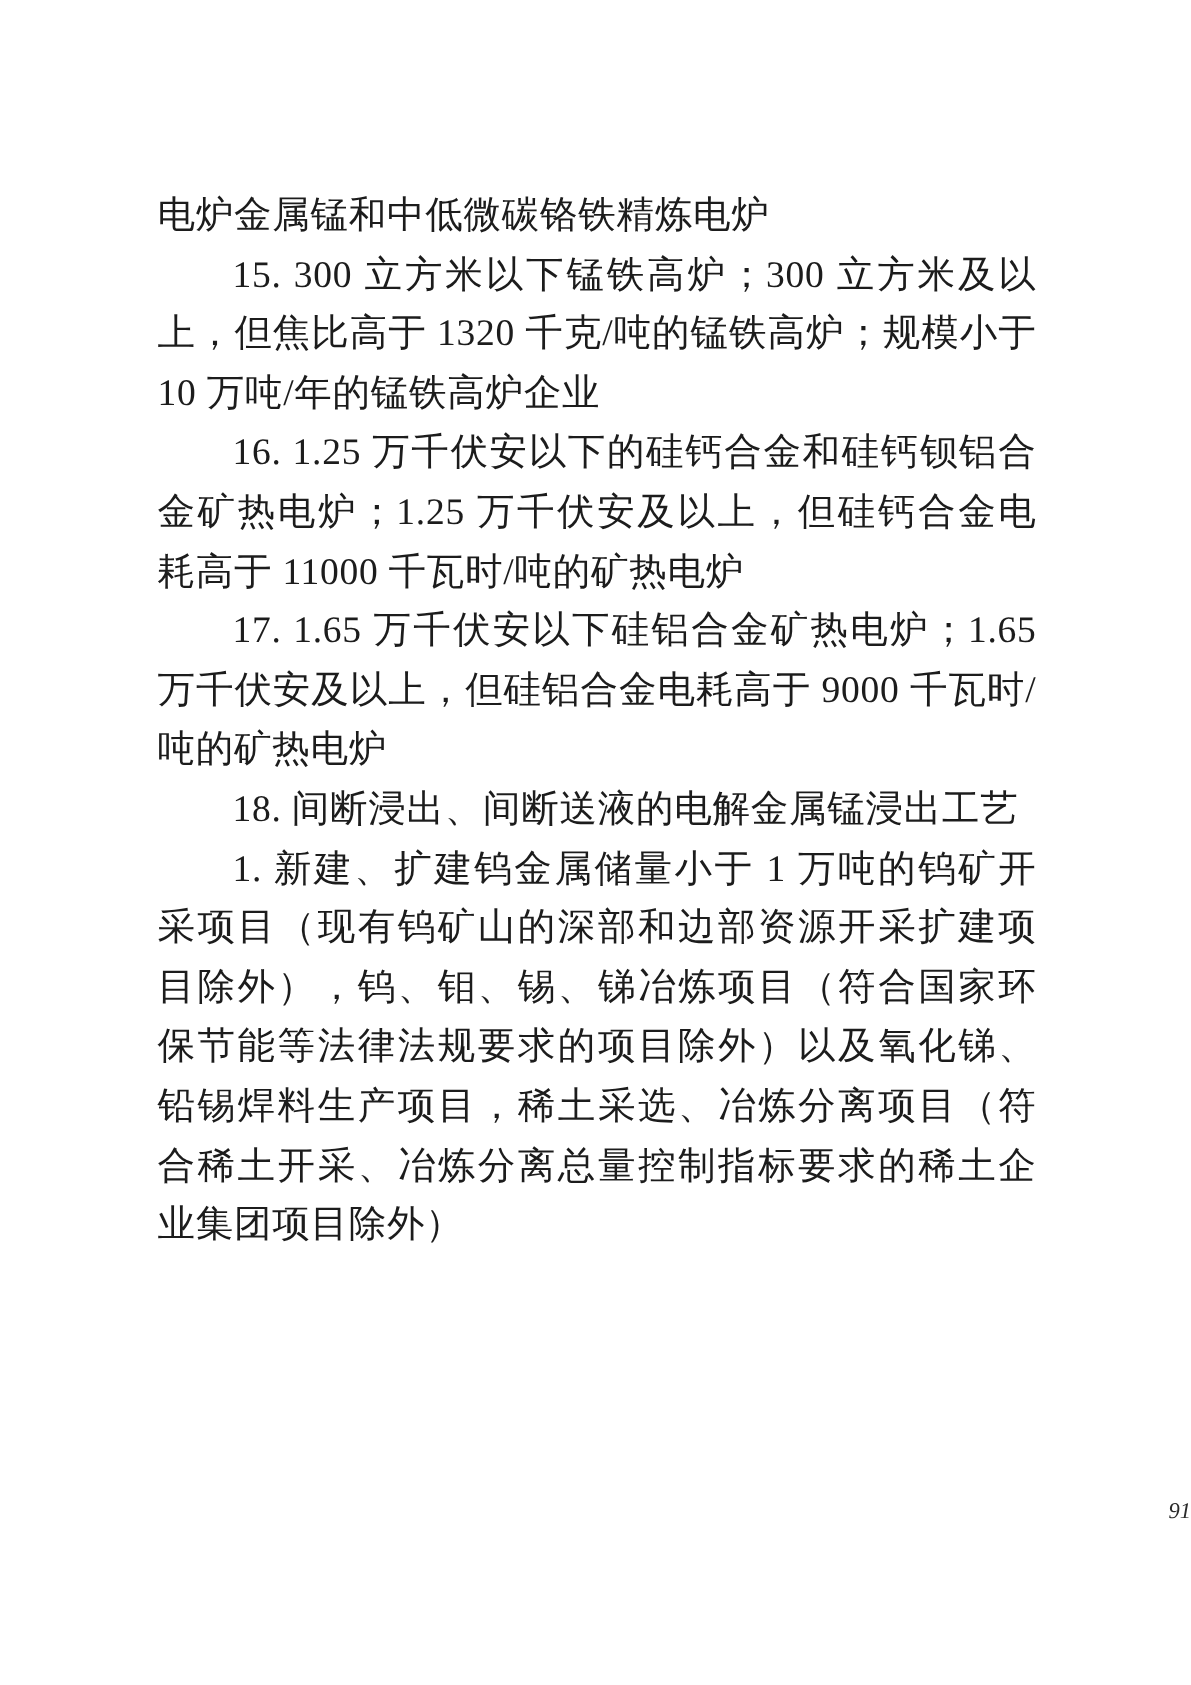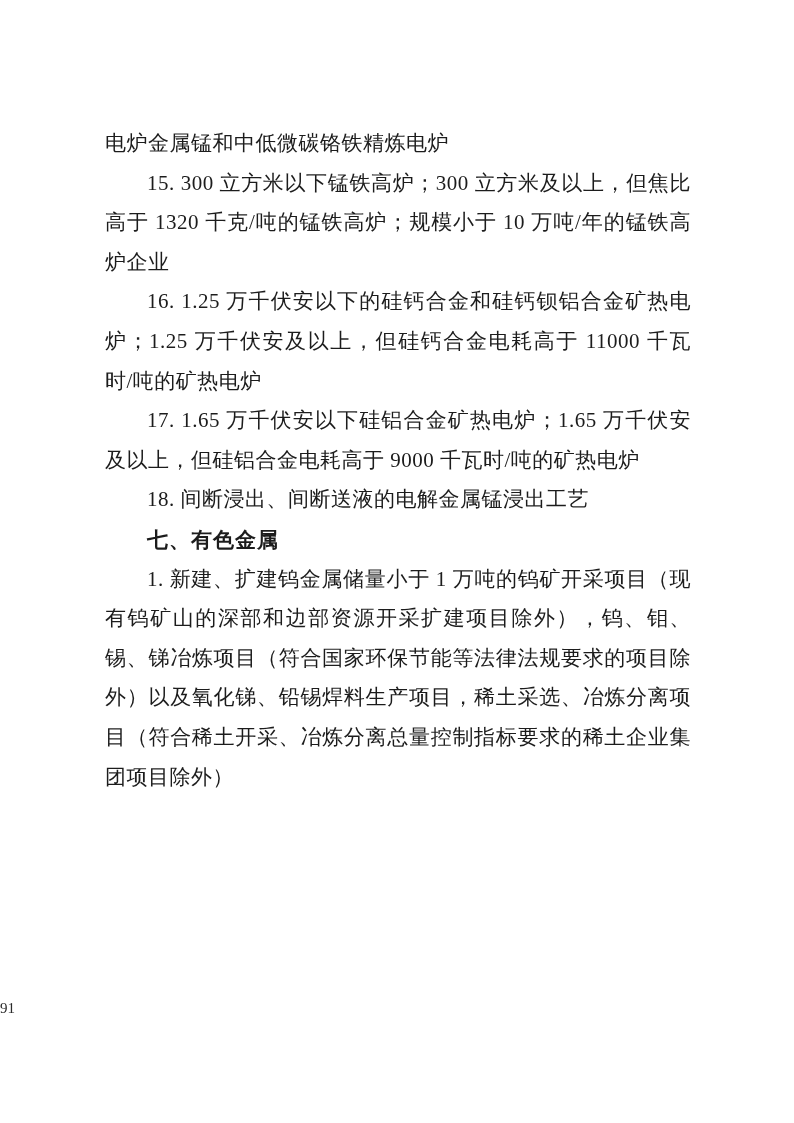--- a/index.html
+++ b/index.html
@@ -17,54 +17,54 @@
     color: #1c1c1c;
   }
   .content {
     position: absolute;
     left: 105px;
     top: 124px;
     width: 586px;
   }
   .content p {
     margin: 0;
-    font-size: 21px;
+    font-size: 25px;
     line-height: 39.6px;
     text-align: justify;
     letter-spacing: 0.5px;
     word-break: break-all;
   }
   .content p.indent {
     text-indent: 2em;
   }
   .content p.heading {
     font-family: "Liberation Sans", "DejaVu Sans", sans-serif;
     font-weight: bold;
     letter-spacing: 1px;
     text-align: left;
   }
   .footer {
     position: absolute;
     top: 998px;
     left: 0;
     width: 100%;
-    text-align: left;
+    text-align: right;
     font-size: 15px;
     line-height: 20px;
     color: #2a2a2a;
     font-family: "Liberation Serif", "DejaVu Serif", serif;
+    font-style: italic;
   }
 </style>
 </head>
 <body>
 
 <div class="page">
   <div class="content">
       <p>电炉金属锰和中低微碳铬铁精炼电炉</p>
       <p class="indent">15. 300 立方米以下锰铁高炉；300 立方米及以上，但焦比高于 1320 千克/吨的锰铁高炉；规模小于 10 万吨/年的锰铁高炉企业</p>
       <p class="indent">16. 1.25 万千伏安以下的硅钙合金和硅钙钡铝合金矿热电炉；1.25 万千伏安及以上，但硅钙合金电耗高于 11000 千瓦时/吨的矿热电炉</p>
       <p class="indent">17. 1.65 万千伏安以下硅铝合金矿热电炉；1.65 万千伏安及以上，但硅铝合金电耗高于 9000 千瓦时/吨的矿热电炉</p>
       <p class="indent">18. 间断浸出、间断送液的电解金属锰浸出工艺</p>
-      <p class="heading indent">七、有色金属</p>
       <p class="indent">1. 新建、扩建钨金属储量小于 1 万吨的钨矿开采项目（现有钨矿山的深部和边部资源开采扩建项目除外），钨、钼、锡、锑冶炼项目（符合国家环保节能等法律法规要求的项目除外）以及氧化锑、铅锡焊料生产项目，稀土采选、冶炼分离项目（符合稀土开采、冶炼分离总量控制指标要求的稀土企业集团项目除外）</p>
     </div>
   <div class="footer">91</div>
 </div>
 
 </body></html>

